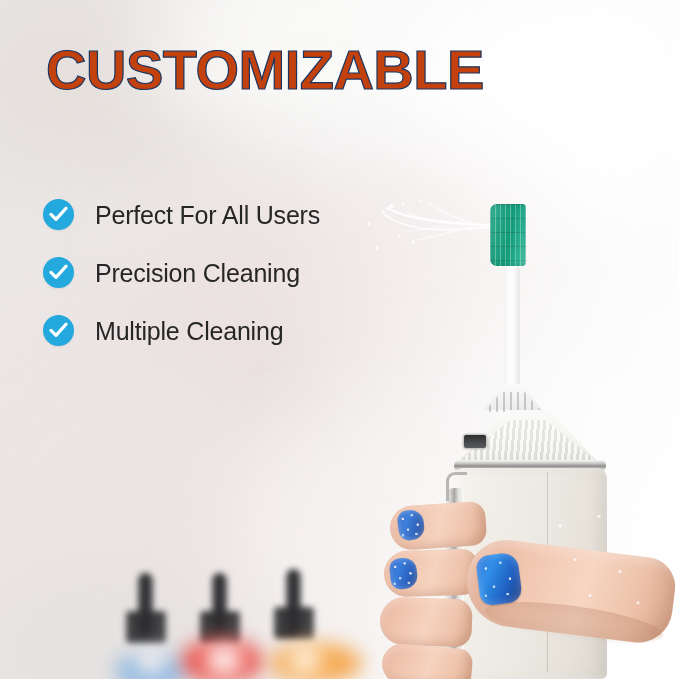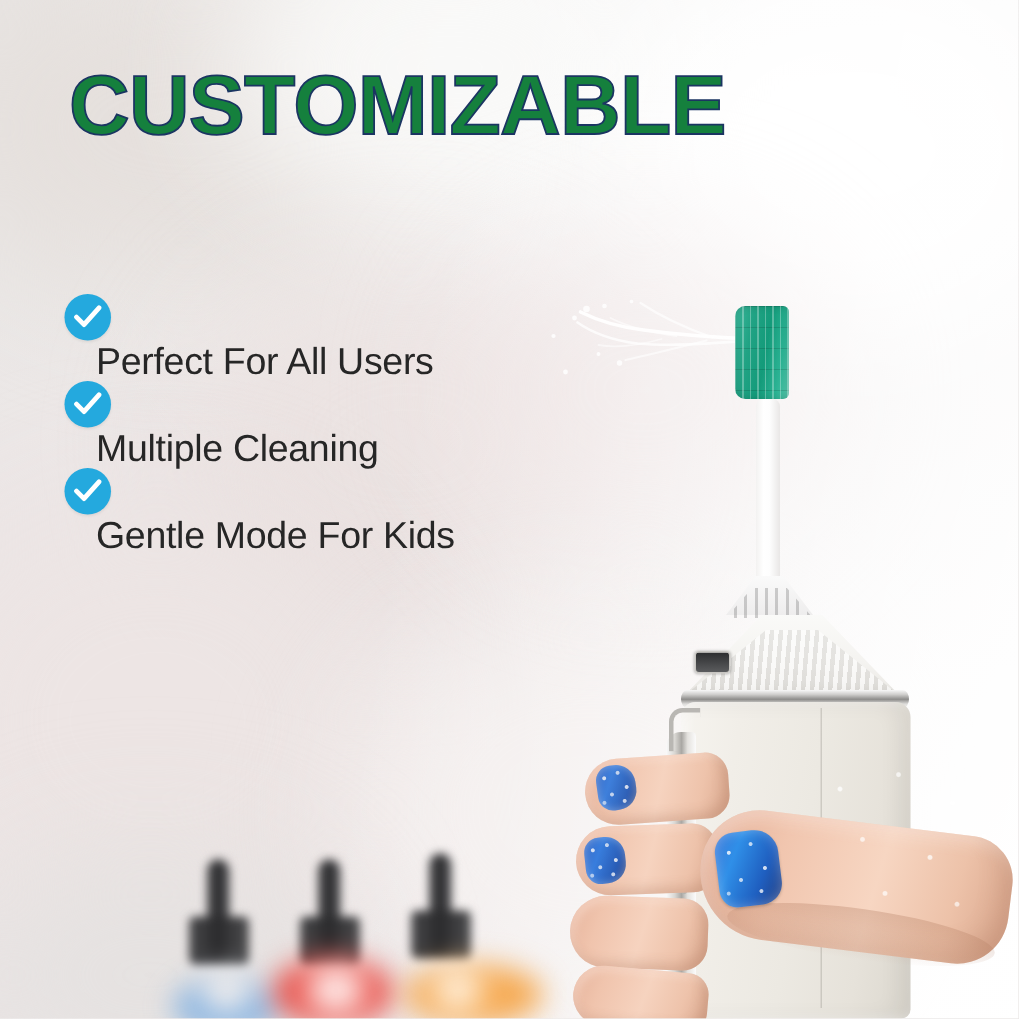--- a/index.html
+++ b/index.html
@@ -25,30 +25,30 @@
   .bl5{left:-60px;top:330px;width:330px;height:300px;background:rgba(236,228,227,.75);}
   .bl6{left:230px;top:400px;width:330px;height:280px;background:rgba(246,242,241,.7);}
   .bl7{left:300px;top:150px;width:260px;height:220px;background:rgba(238,228,228,.55);}
   .bl8{left:-30px;top:560px;width:260px;height:180px;background:rgba(228,225,224,.8);}
   .bg-veil{position:absolute;inset:0;
     background:linear-gradient(100deg,rgba(255,255,255,0) 40%,rgba(255,255,255,.45) 72%,rgba(255,255,255,.8) 100%);}
 
   
   .headline{position:absolute;left:46px;top:43px;}
   .hl-line{
-    color:#15803d;font-weight:bold;letter-spacing:-.5px;
+    color:#c2410c;font-weight:bold;letter-spacing:-.5px;
     line-height:.98;white-space:nowrap;
     -webkit-text-stroke:1.2px #1b3562;
   }
   .hl1{font-size:56px;}
   .hl2{font-size:46px;margin-top:9px;}
 
   
   .bullets{position:absolute;left:43px;top:196px;}
-  .bullet{display:flex;align-items:flex-start;height:34px;margin-bottom:24px;flex-direction:column;}
+  .bullet{display:flex;align-items:flex-end;height:34px;margin-bottom:24px;}
   .check{width:31px;height:31px;border-radius:50%;background:#24a9de;
     flex:0 0 auto;position:relative;box-shadow:0 1px 2px rgba(0,0,0,.08);}
   .check svg{position:absolute;left:6px;top:7px;}
   .b-label{margin-left:21px;font-size:25px;color:#262626;letter-spacing:-.2px;
     white-space:nowrap;font-weight:400;}
 
   
   .spray{position:absolute;left:355px;top:196px;width:150px;height:62px;pointer-events:none;}
 
   
@@ -192,29 +192,29 @@
           </svg>
       </span>
       <span class="b-label">Perfect For All Users</span>
     </div>
     <div class="bullet">
       <span class="check">
         <svg width="19" height="17" viewBox="0 0 19 17">
             <path d="M2 8.4 L7 13.4 L17 2.2" fill="none" stroke="#ffffff" stroke-width="3.2" stroke-linecap="round" stroke-linejoin="round"></path>
           </svg>
       </span>
-      <span class="b-label">Multiple Cleaning</span>
+      <span class="b-label">Precision Cleaning</span>
     </div>
     <div class="bullet">
       <span class="check">
         <svg width="19" height="17" viewBox="0 0 19 17">
             <path d="M2 8.4 L7 13.4 L17 2.2" fill="none" stroke="#ffffff" stroke-width="3.2" stroke-linecap="round" stroke-linejoin="round"></path>
           </svg>
       </span>
-      <span class="b-label">Gentle Mode For Kids</span>
+      <span class="b-label">Multiple Cleaning</span>
     </div>
   </div>
 
   <div class="spray">
     <svg width="150" height="62" viewBox="0 0 150 62">
       <g fill="none" stroke="#ffffff" stroke-linecap="round" opacity=".92">
         <path d="M148 30 C120 29 96 27 74 24 C58 22 44 18 32 12" stroke-width="2.4"></path>
         <path d="M146 31 C118 33 92 35 70 33 C54 31 40 26 30 19" stroke-width="1.8" opacity=".8"></path>
         <path d="M120 29 C100 22 84 14 72 6" stroke-width="1.5" opacity=".7"></path>
         <path d="M116 31 C96 36 76 41 62 44" stroke-width="1.5" opacity=".65"></path>

